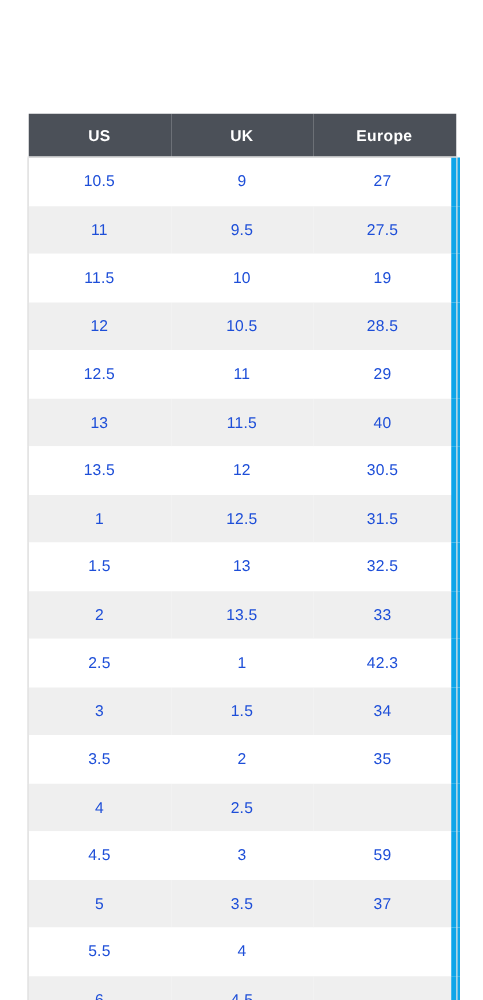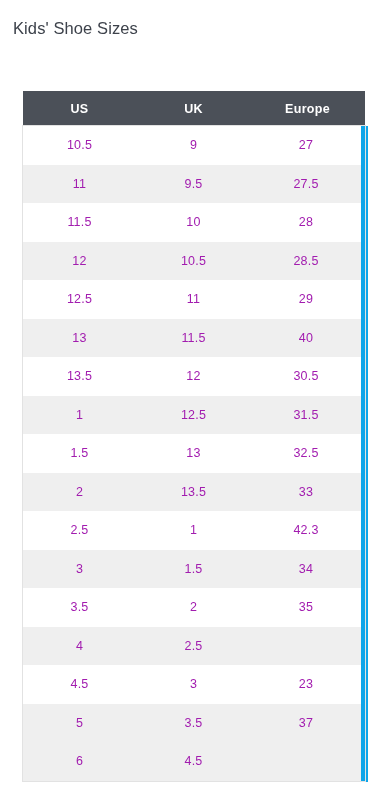--- a/index.html
+++ b/index.html
@@ -82,21 +82,21 @@
 
   tbody tr.row-odd  { background: #ffffff; }
   tbody tr.row-even { background: #efefef; }
 
   tbody td {
     height: 38.5px;
     padding: 0;
     margin: 0;
     text-align: center;
     vertical-align: middle;
-    color: #a21caf;
+    color: #1d4ed8;
     font-size: 12.5px;
     font-weight: 400;
     letter-spacing: 0.2px;
     border-left: 1px solid transparent;
     border-right: 1px solid transparent;
   }
 
   
   tbody {
     outline: 1px solid #e2e2e2;
@@ -105,21 +105,20 @@
   tbody tr td:last-child  { border-right: 7px solid #0ea5e9; }
   tbody tr:last-child td  { border-bottom: 1px solid #e4e4e4; }
 
   td.empty-cell::after { content: ""; }
 </style>
 </head>
 <body>
 
 <div class="page">
 
-  <h1 class="page-title">Kids' Shoe Sizes</h1>
 
   <div class="table-wrap">
     <table class="size-table">
       <colgroup>
         <col>
           <col>
           <col>
       </colgroup>
       <thead>
         <tr>
@@ -135,21 +134,21 @@
             <td>27</td>
           </tr>
           <tr class="row-even">
             <td>11</td>
             <td>9.5</td>
             <td>27.5</td>
           </tr>
           <tr class="row-odd">
             <td>11.5</td>
             <td>10</td>
-            <td>28</td>
+            <td>19</td>
           </tr>
           <tr class="row-even">
             <td>12</td>
             <td>10.5</td>
             <td>28.5</td>
           </tr>
           <tr class="row-odd">
             <td>12.5</td>
             <td>11</td>
             <td>29</td>
@@ -195,27 +194,32 @@
             <td>35</td>
           </tr>
           <tr class="row-even">
             <td>4</td>
             <td>2.5</td>
             <td class="empty-cell"></td>
           </tr>
           <tr class="row-odd">
             <td>4.5</td>
             <td>3</td>
-            <td>23</td>
+            <td>59</td>
           </tr>
           <tr class="row-even">
             <td>5</td>
             <td>3.5</td>
             <td>37</td>
           </tr>
+          <tr class="row-odd">
+            <td>5.5</td>
+            <td>4</td>
+            <td class="empty-cell"></td>
+          </tr>
           <tr class="row-even">
             <td>6</td>
             <td>4.5</td>
             <td class="empty-cell"></td>
           </tr>
         </tbody>
     </table>
   </div>
 
 </div>

